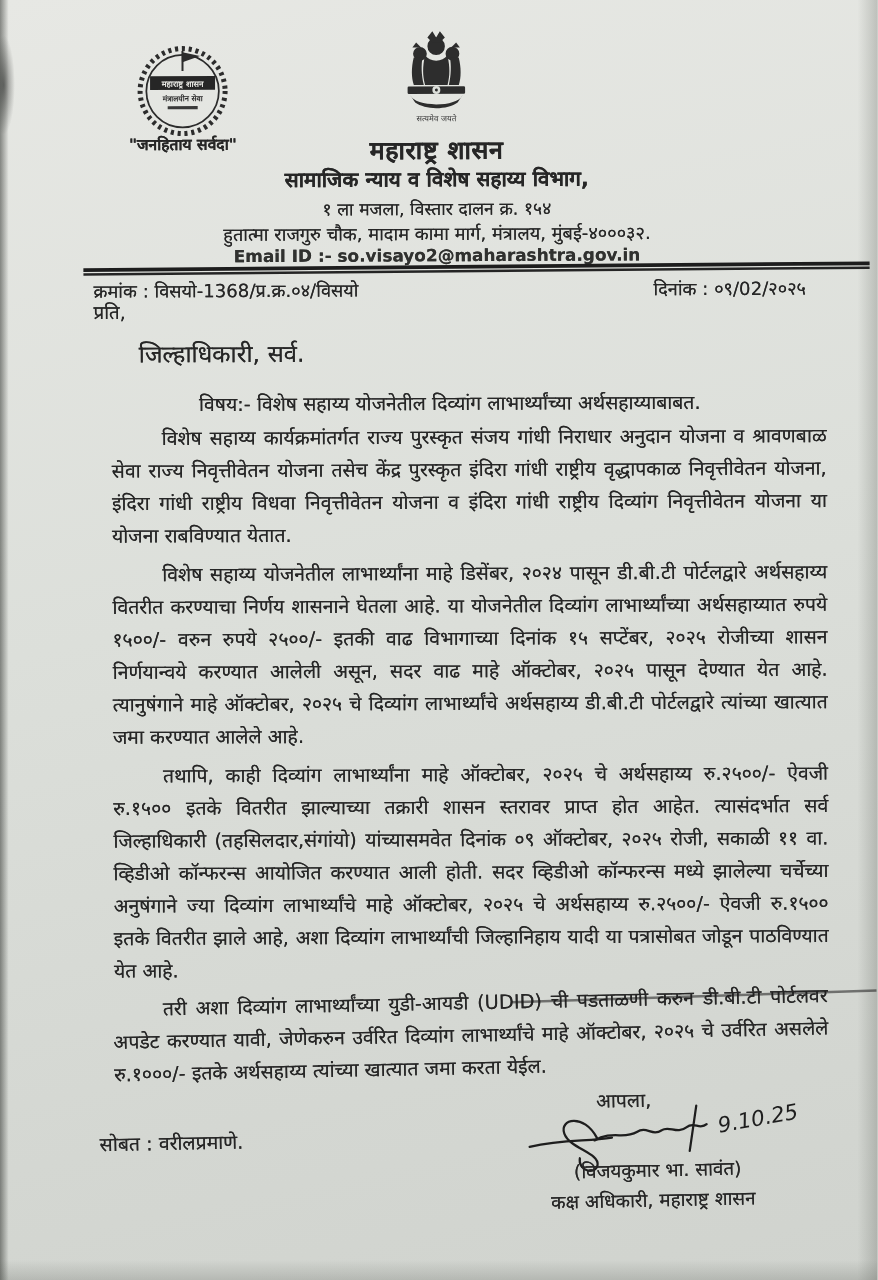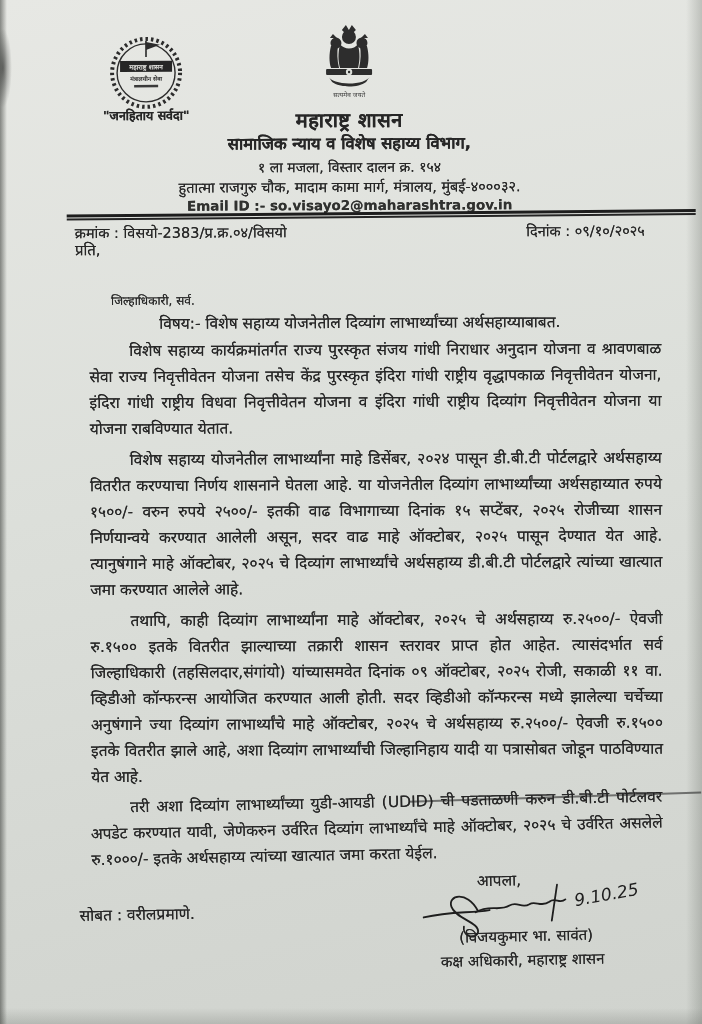--- a/index.html
+++ b/index.html
@@ -39,21 +39,21 @@
   .dept{top:131px;font-size:16.5px;font-weight:bold;}
   .addr1{top:157px;font-size:14px;}
   .addr2{top:176px;font-size:14.5px;}
   .email{top:197px;font-size:13.5px;font-weight:bold;color:#30312f;}
   .rule{position:absolute;top:212px;left:68px;right:5px;height:6px;
     border-top:3px solid #1d1d1d;border-bottom:2px solid #242424;transform:rotate(-0.25deg);}
   
   .ref-row{position:absolute;top:221px;left:76px;right:56px;display:flex;
     justify-content:space-between;font-size:14.5px;}
   .to-label{position:absolute;top:238px;left:76px;font-size:15px;text-align:center;}
-  .recipient{position:absolute;top:269px;left:112px;font-size:12px;margin-top:22px;}
+  .recipient{position:absolute;top:269px;left:112px;font-size:19px;}
   .subject{position:absolute;top:311px;left:160px;font-size:15.5px;}
   
   .body-text{position:absolute;top:337px;left:90px;width:572px;
     font-size:15.5px;line-height:26px;text-align:justify;}
   .body-text p{margin:0 0 5px 0;text-indent:40px;}
   .body-text p.tilt{transform:rotate(-0.9deg);transform-origin:left bottom;}
   
   .closing{position:absolute;top:869px;left:398px;width:252px;height:105px;text-align:center;}
   .salutation{text-align:left;padding-left:78px;font-size:15.5px;}
   .sig-svg{position:absolute;left:18px;top:13px;pointer-events:none;}
@@ -112,22 +112,22 @@
 
     <div class="hd gov-title t">महाराष्ट्र शासन</div>
     <div class="hd dept t">सामाजिक न्याय व विशेष सहाय्य विभाग,</div>
     <div class="hd addr1 t">१ ला मजला, विस्तार दालन क्र. १५४</div>
     <div class="hd addr2 t">हुतात्मा राजगुरु चौक, मादाम कामा मार्ग, मंत्रालय, मुंबई-४०००३२.</div>
     <div class="hd email t">Email ID :- so.visayo2@maharashtra.gov.in</div>
 
     <div class="rule"></div>
 
     <div class="ref-row">
-      <span class="t">क्रमांक : विसयो-2383/प्र.क्र.०४/विसयो</span>
-      <span class="t">दिनांक : ०९/१०/२०२५</span>
+      <span class="t">क्रमांक : विसयो-1368/प्र.क्र.०४/विसयो</span>
+      <span class="t">दिनांक : ०९/02/२०२५</span>
     </div>
 
     <div class="to-label t">प्रति,</div>
     <div class="recipient t">जिल्हाधिकारी, सर्व.</div>
     <div class="subject t">विषय:-  विशेष सहाय्य योजनेतील दिव्यांग लाभार्थ्यांच्या अर्थसहाय्याबाबत.</div>
 
     <div class="body-text">
       <p class="t">विशेष सहाय्य कार्यक्रमांतर्गत राज्य पुरस्कृत संजय गांधी निराधार अनुदान योजना व श्रावणबाळ सेवा राज्य निवृत्तीवेतन योजना तसेच केंद्र पुरस्कृत इंदिरा गांधी राष्ट्रीय वृद्धापकाळ निवृत्तीवेतन योजना, इंदिरा गांधी राष्ट्रीय विधवा निवृत्तीवेतन योजना व इंदिरा गांधी राष्ट्रीय दिव्यांग निवृत्तीवेतन योजना या योजना राबविण्यात येतात.</p>
       <p class="t">विशेष सहाय्य योजनेतील लाभार्थ्यांना माहे डिसेंबर, २०२४ पासून डी.बी.टी पोर्टलद्वारे अर्थसहाय्य वितरीत करण्याचा निर्णय शासनाने घेतला आहे. या योजनेतील दिव्यांग लाभार्थ्यांच्या अर्थसहाय्यात रुपये १५००/- वरुन रुपये २५००/- इतकी वाढ विभागाच्या दिनांक १५ सप्टेंबर, २०२५ रोजीच्या शासन निर्णयान्वये करण्यात आलेली असून, सदर वाढ माहे ऑक्टोबर, २०२५ पासून देण्यात येत आहे. त्यानुषंगाने माहे ऑक्टोबर, २०२५ चे दिव्यांग लाभार्थ्यांचे अर्थसहाय्य डी.बी.टी पोर्टलद्वारे त्यांच्या खात्यात जमा करण्यात आलेले आहे.</p>
       <p class="t">तथापि, काही दिव्यांग लाभार्थ्यांना माहे ऑक्टोबर, २०२५ चे अर्थसहाय्य रु.२५००/- ऐवजी रु.१५०० इतके वितरीत झाल्याच्या तक्रारी शासन स्तरावर प्राप्त होत आहेत. त्यासंदर्भात सर्व जिल्हाधिकारी (तहसिलदार,संगांयो) यांच्यासमवेत दिनांक ०९ ऑक्टोबर, २०२५ रोजी, सकाळी ११ वा. व्हिडीओ कॉन्फरन्स आयोजित करण्यात आली होती. सदर व्हिडीओ कॉन्फरन्स मध्ये झालेल्या चर्चेच्या अनुषंगाने ज्या दिव्यांग लाभार्थ्यांचे माहे ऑक्टोबर, २०२५ चे अर्थसहाय्य रु.२५००/- ऐवजी रु.१५०० इतके वितरीत झाले आहे, अशा दिव्यांग लाभार्थ्यांची जिल्हानिहाय यादी या पत्रासोबत जोडून पाठविण्यात येत आहे.</p>

